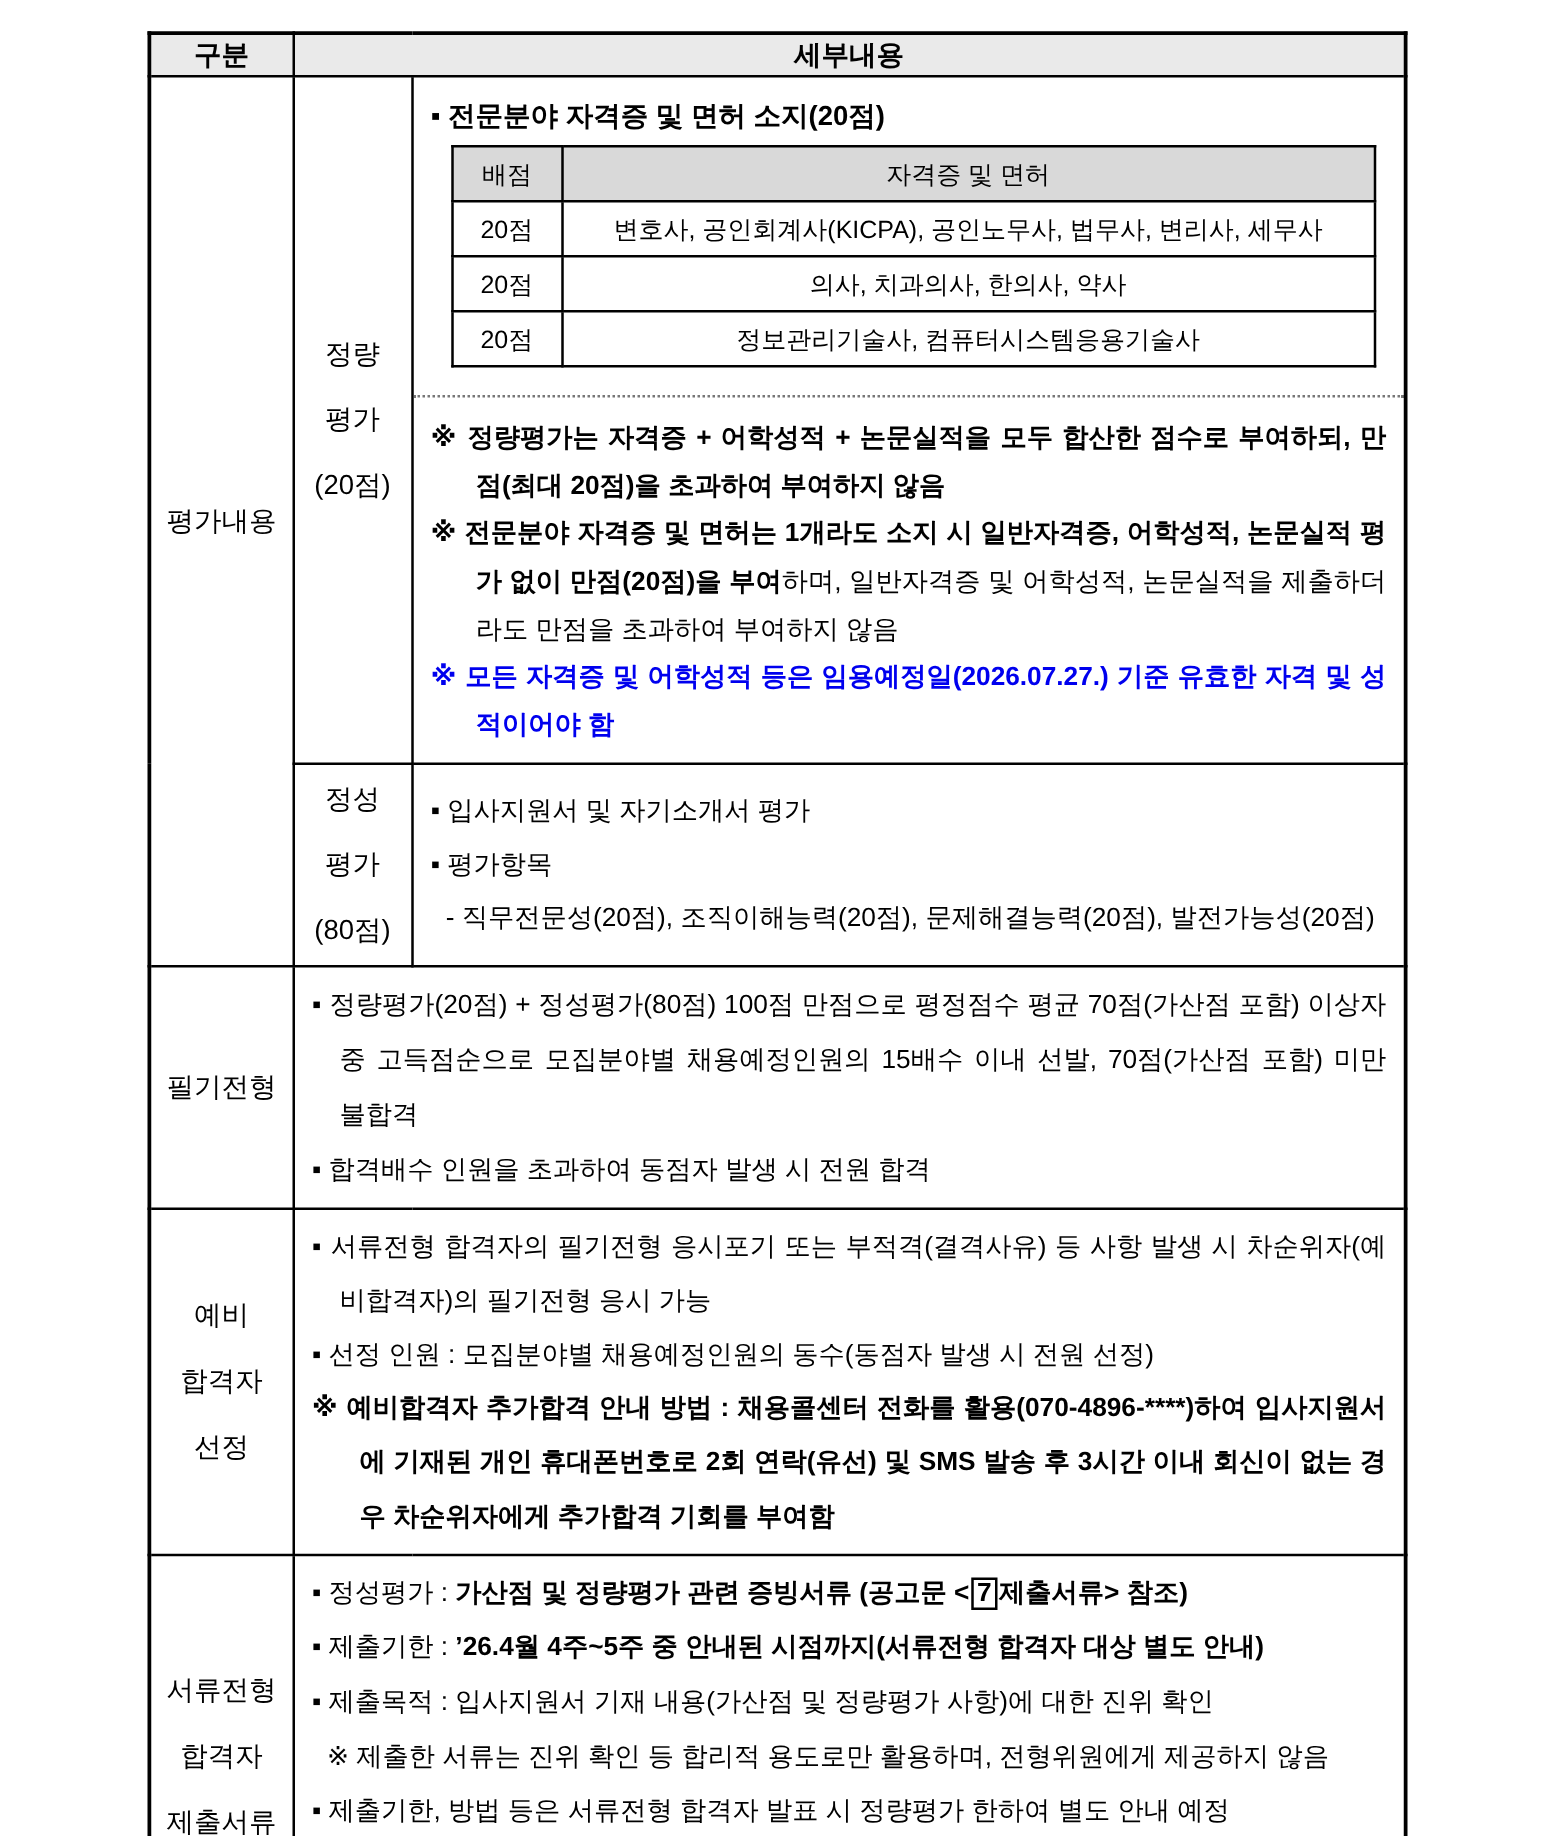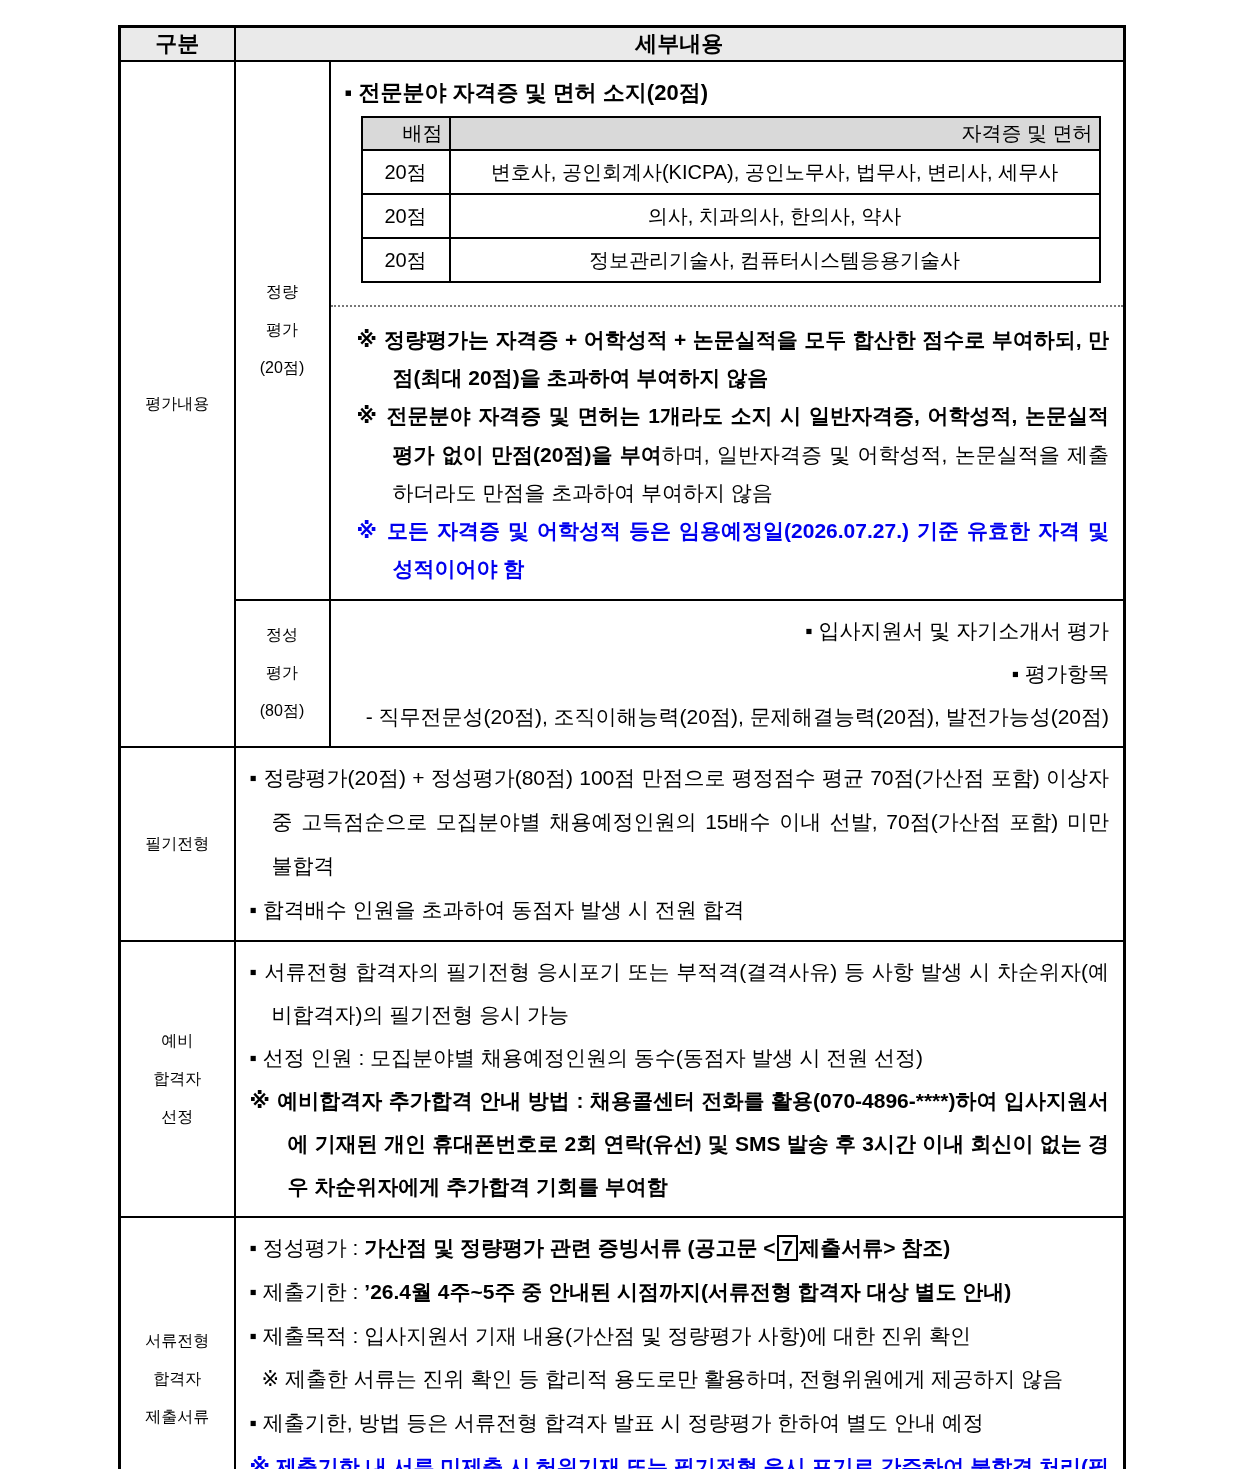--- a/index.html
+++ b/index.html
@@ -4,42 +4,42 @@
 <style>
   html,body{margin:0;padding:0;background:#ffffff;}
   .page{position:relative;width:1240px;height:1469px;background:#ffffff;overflow:hidden;
         font-family:"Liberation Sans","DejaVu Sans",sans-serif;color:#000;}
   table.main{position:absolute;left:118px;top:25px;width:1005px;border-collapse:collapse;table-layout:fixed;
              border:3px solid #000;}
   table.main td{border:2px solid #000;box-sizing:border-box;vertical-align:middle;}
   col.c1{width:115px;} col.c2{width:95px;} col.c3{width:795px;}
 
   .hd{background:var(--hdr-bg,#eaeaea);font-weight:bold;font-size:22px;text-align:center;height:34px;}
-  .lbl{font-size:16px;text-align:center;line-height:2.4;white-space:pre-line;}
+  .lbl{font-size:22px;text-align:center;line-height:2.4;white-space:pre-line;}
 
   .content{font-size:21px;text-align:left;padding:8px 14px;}
   .content p{margin:0;}
 
   
   td.quantcell{padding:0;height:505px;}
   .quant-top{padding:16px 14px 18px 14px;border-bottom:2px dotted #777;}
   .quant-title{font-weight:bold;font-size:22px;margin:0 0 10px 2px;}
   table.inner{border-collapse:collapse;border:2px solid #000;margin:8px 2px 4px 16px;width:740px;table-layout:fixed;
               font-size:20px;}
   table.inner td{border:2px solid #000;text-align:center;height:44px;padding:2px 6px;}
-  table.inner .ih{background:var(--inner-hdr-bg,#d9d9d9);height:33px;text-align:right;}
+  table.inner .ih{background:var(--inner-hdr-bg,#d9d9d9);height:44px;}
   col.i1{width:88px;}
-  .quant-notes{padding:14px 14px 10px 26px;}
+  .quant-notes{padding:14px 14px 10px 14px;}
   .note{font-size:21px;line-height:1.82;text-align:justify;padding-left:36px;text-indent:-36px;margin:0;}
   .b{font-weight:bold;}
   .blue{color:var(--blue,#0000ee);}
 
   
   td.qualcell{height:130px;}
-  td.qualcell p{line-height:2.05;text-align:right;}
+  td.qualcell p{line-height:2.05;}
   .dash{padding-left:12px;}
 
   
   td.selcell{height:176px;}
   td.selcell p{line-height:2.1;text-align:justify;padding-left:22px;text-indent:-22px;}
   td.rescell{height:255px;}
   td.rescell p{line-height:2.05;text-align:justify;}
   td.rescell p.bullet{padding-left:22px;text-indent:-22px;}
   td.rescell p.note2{font-weight:bold;padding-left:38px;text-indent:-38px;}
   td.doccell{height:310px;}

